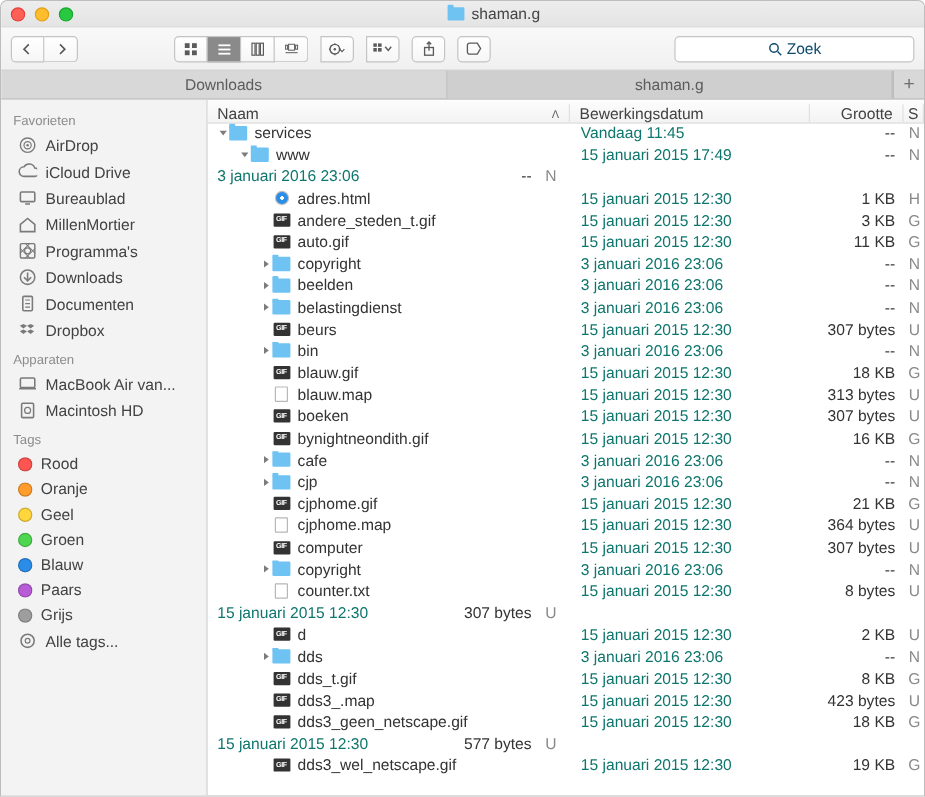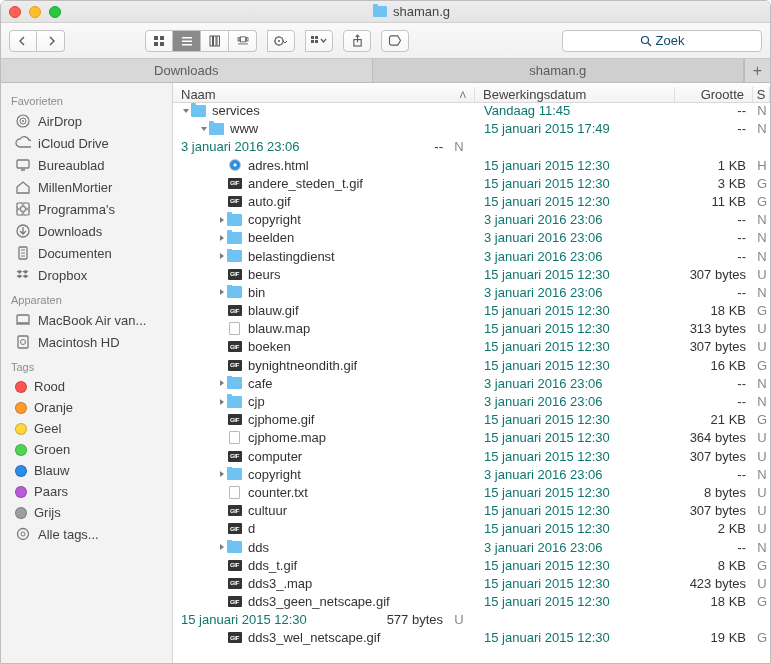--- a/index.html
+++ b/index.html
@@ -625,27 +625,20 @@
               <span class="file-ico">
                 <span class="doc-ico"></span>
               </span>
               <span>counter.txt</span>
             </div>
             <div class="c-date">15 januari 2015 12:30</div>
             <div class="c-size">8 bytes</div>
             <div class="c-s">U</div>
           </div>
           <div class="row">
-            <div class="c-name" style="padding-left:44px">
-              <span class="tri"></span>
-              <span class="file-ico">
-                <span class="img-ico">GIF</span>
-              </span>
-              <span>cultuur</span>
-            </div>
             <div class="c-date">15 januari 2015 12:30</div>
             <div class="c-size">307 bytes</div>
             <div class="c-s">U</div>
           </div>
           <div class="row">
             <div class="c-name" style="padding-left:44px">
               <span class="tri"></span>
               <span class="file-ico">
                 <span class="img-ico">GIF</span>
               </span>

